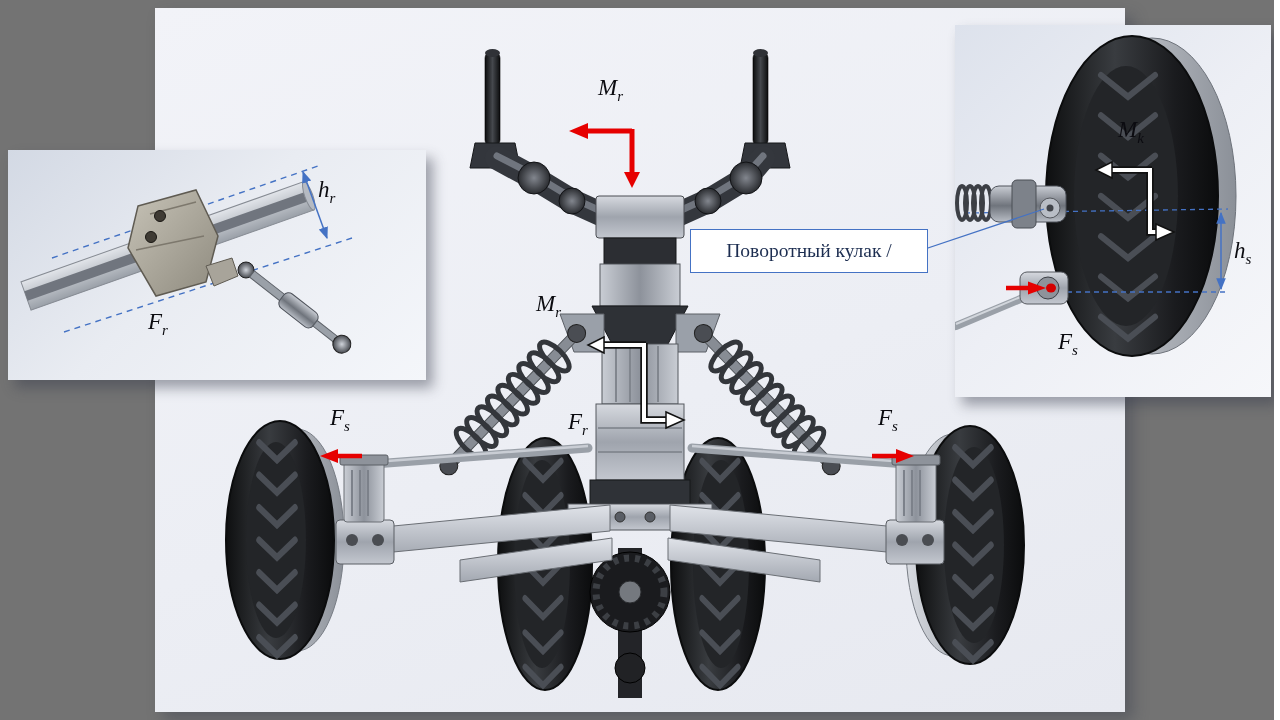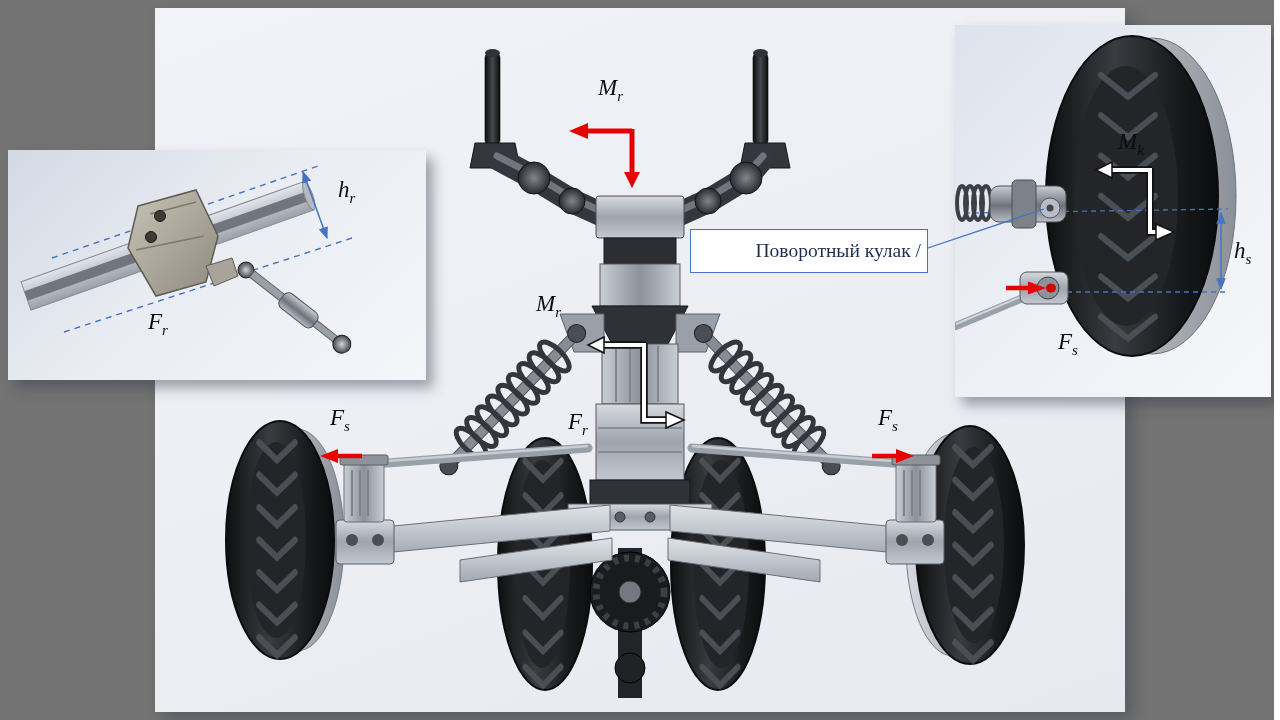--- a/index.html
+++ b/index.html
@@ -18,21 +18,21 @@
                  background:linear-gradient(135deg,#dde2ec 0%,#edeff5 50%,#f6f7fa 100%); }
 
   svg.art { position:absolute; left:0; top:0; z-index:10; }
 
   .mlabel { position:absolute; z-index:30; font-style:italic; font-size:23px;
             color:#0b0b10; line-height:1; white-space:nowrap; }
   .mlabel sub { font-size:15px; font-style:italic; }
 
   .callout { position:absolute; left:690px; top:229px; width:224px; z-index:20;
              background:#ffffff; border:1.4px solid #4472c4; padding:7px 6px;
-             text-align:right; font-size:19.5px; line-height:1.45; color:#1c2d50; }
+             text-align:center; font-size:19.5px; line-height:1.45; color:#1c2d50; }
 </style>
 </head>
 <body>
 
 <div class="stage">
 
   <div class="cad-panel"></div>
   <div class="inset inset-left"></div>
   <div class="inset inset-right"></div>
 
@@ -331,24 +331,24 @@
 
     <line x1="916" y1="252" x2="1044" y2="209" stroke="#4472c4" stroke-width="1.3"></line>
   </svg>
 
   <div class="mlabel" style="left:598px;top:76px"><span>M</span><sub>r</sub></div>
   <div class="mlabel" style="left:536px;top:292px"><span>M</span><sub>r</sub></div>
   <div class="mlabel" style="left:568px;top:410px"><span>F</span><sub>r</sub></div>
   <div class="mlabel" style="left:330px;top:406px"><span>F</span><sub>s</sub></div>
   <div class="mlabel" style="left:878px;top:406px"><span>F</span><sub>s</sub></div>
 
-  <div class="mlabel" style="left:338px;top:178px"><span>h</span><sub>r</sub></div>
+  <div class="mlabel" style="left:318px;top:178px"><span>h</span><sub>r</sub></div>
   <div class="mlabel" style="left:148px;top:310px"><span>F</span><sub>r</sub></div>
 
-  <div class="mlabel" style="left:1118px;top:130px"><span>M</span><sub>k</sub></div>
+  <div class="mlabel" style="left:1118px;top:118px"><span>M</span><sub>k</sub></div>
   <div class="mlabel" style="left:1234px;top:239px"><span>h</span><sub>s</sub></div>
   <div class="mlabel" style="left:1058px;top:330px"><span>F</span><sub>s</sub></div>
 
   <div class="callout">
     <div>Поворотный кулак /</div>
   </div>
 
 </div>
 
 </body></html>

